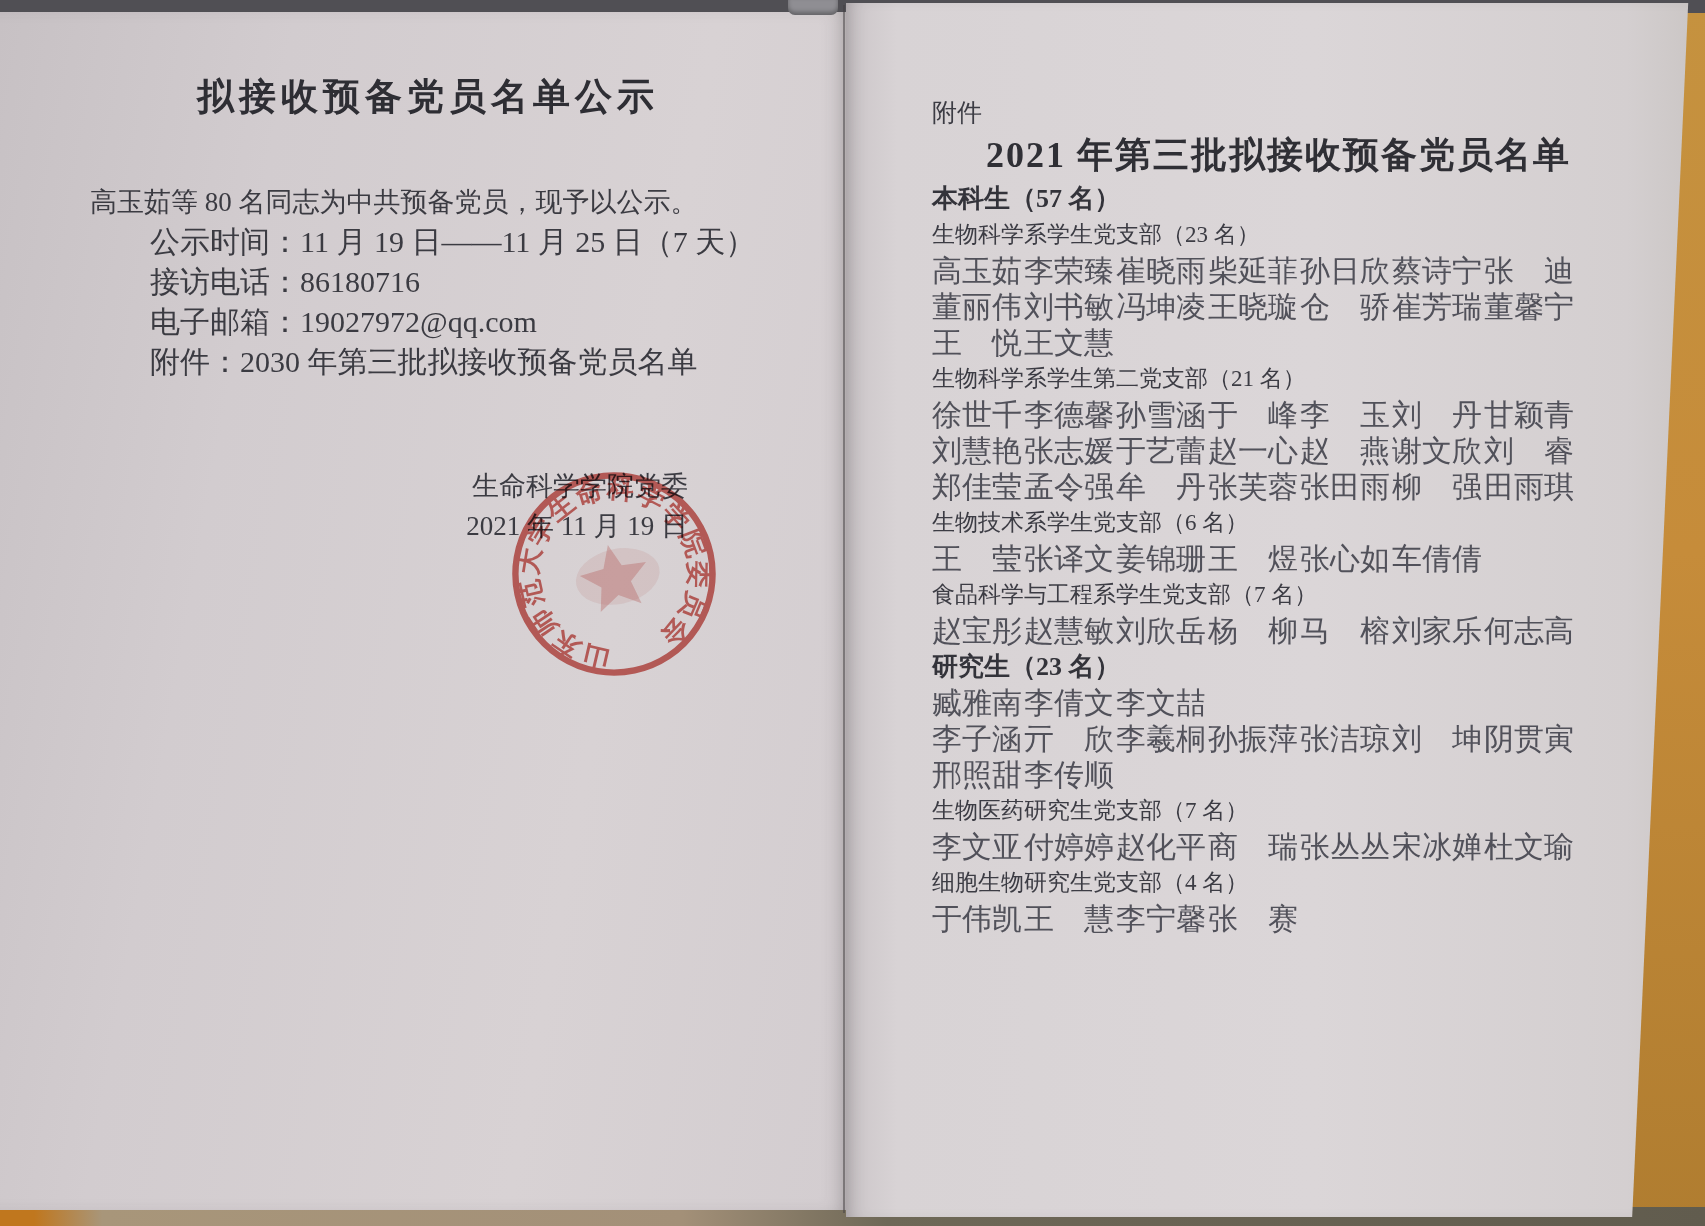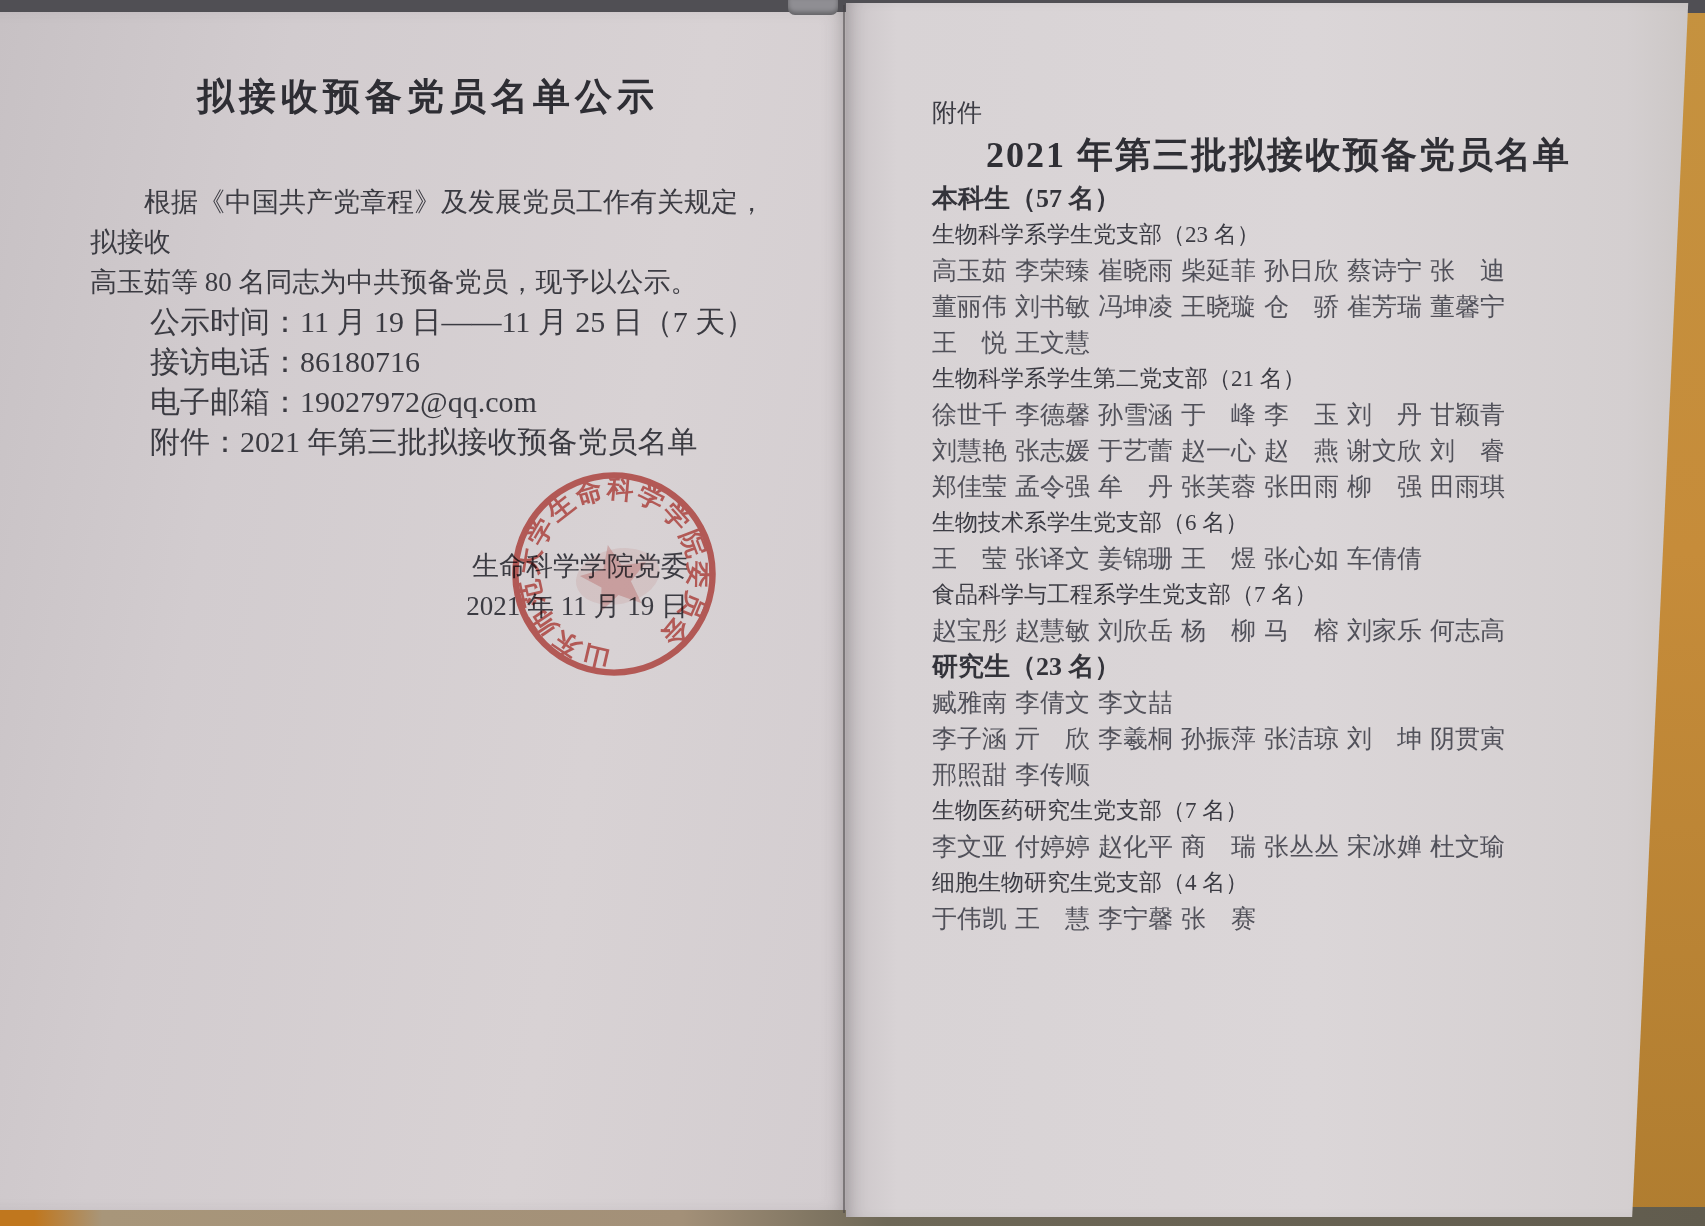--- a/index.html
+++ b/index.html
@@ -32,42 +32,41 @@
   .lp-line{font-size:30px;line-height:40px;padding-left:2em;color:#3b3b42;}
   .lp-sign{margin-top:84px;text-align:right;padding-right:78px;font-size:27px;line-height:40px;color:#3b3b42;}
   .stamp{position:absolute;left:508px;top:468px;width:212px;height:212px;
     transform:rotate(-12deg);opacity:.82;mix-blend-mode:multiply;}
   
   .rp-attach{font-size:25px;line-height:36px;color:#3c3c44;}
   .rp-title{text-align:center;font-size:36px;font-weight:bold;letter-spacing:2px;
     line-height:44px;margin:2px 0 4px 0;color:#2f2f35;}
   .section{font-size:26px;font-weight:bold;line-height:36px;color:#33333a;}
   .branch{font-size:23px;line-height:36px;color:#3c3c44;}
-  .names-row{display:flex;gap:8px;font-size:25px;line-height:36px;color:#51515a;}
+  .names-row{display:flex;gap:2px;font-size:30px;line-height:36px;color:#51515a;}
   .names-row .name{white-space:pre;}
 </style>
 </head>
 <body>
 
 <div class="scene">
   <div class="desk-base"></div>
   <div class="desk-top-strip"></div>
   <div class="desk-bottom-strip"></div>
 
   <div class="page page-left">
     <div class="lp-title">拟接收预备党员名单公示</div>
     <div class="lp-para">
-      <div class="indent">根据《中国共产党章程》及发展党员工作有关规定，拟接收</div>
       <div>高玉茹等 80 名同志为中共预备党员，现予以公示。</div>
     </div>
     <div>
         <div class="lp-line">公示时间：11 月 19 日——11 月 25 日（7 天）</div>
         <div class="lp-line">接访电话：86180716</div>
         <div class="lp-line">电子邮箱：19027972@qq.com</div>
-        <div class="lp-line">附件：2021 年第三批拟接收预备党员名单</div>
+        <div class="lp-line">附件：2030 年第三批拟接收预备党员名单</div>
       </div>
     <div class="lp-sign">
       <div>生命科学学院党委</div>
       <div>2021 年 11 月 19 日</div>
     </div>
   </div>
 
   <svg class="stamp" viewBox="0 0 200 200">
     <defs>
       <path id="ring" d="M 100 172 A 72 72 0 1 1 100.01 172"></path>

